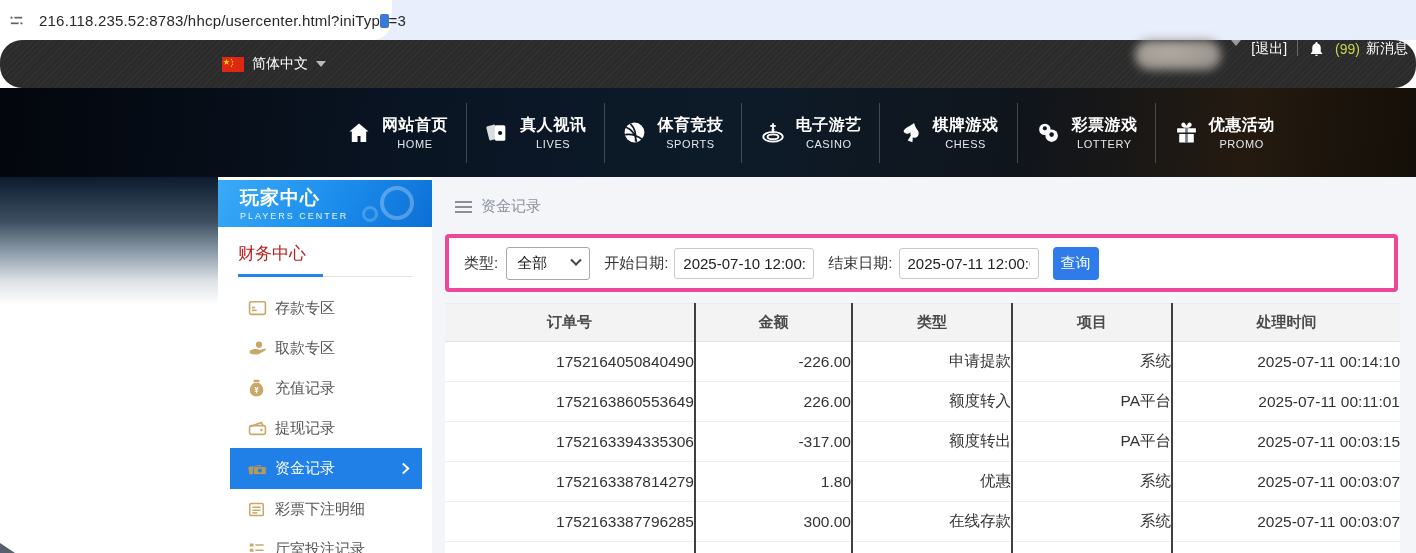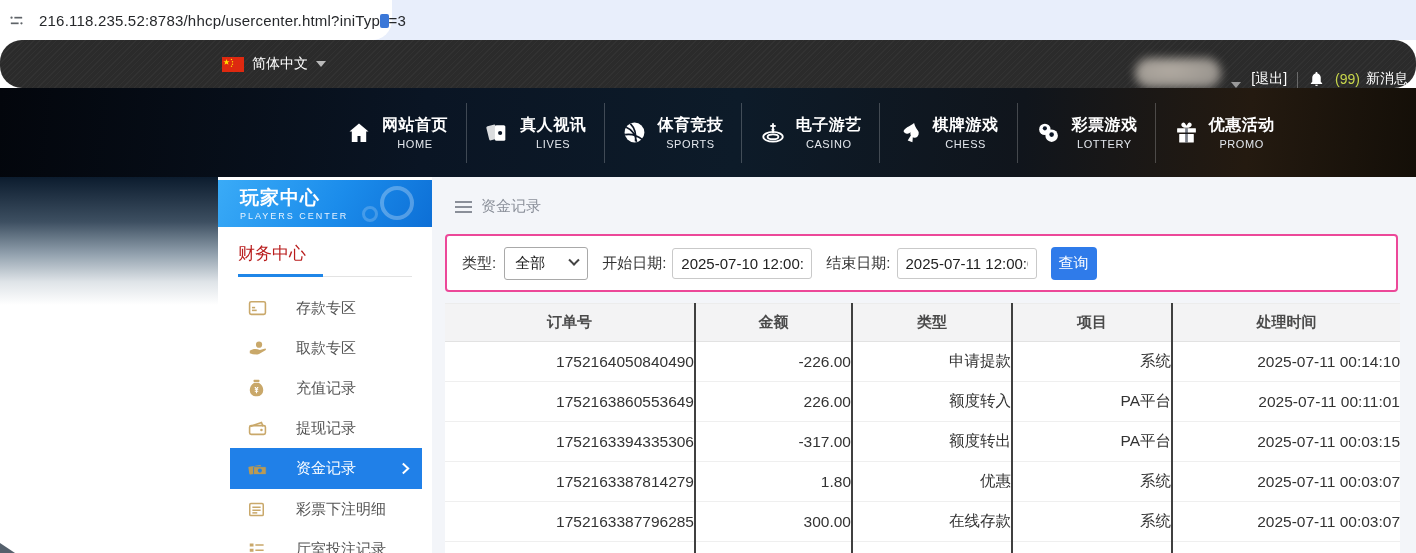--- a/index.html
+++ b/index.html
@@ -14,21 +14,21 @@
   .url-text { margin-left:14px; font-size:15px; color:#26282b; letter-spacing:.2px; white-space:nowrap; }
   .ext-icon { position:absolute; left:380px; top:14px; width:9px; height:14px; background:#3b78d8; border-radius:2px; }
 
   
   .black-strip { position:absolute; left:0; top:40px; width:1416px; height:48px; background:#2b2b2b;
     background-image:repeating-linear-gradient(135deg, rgba(255,255,255,.03) 0 1px, transparent 1px 4px);border-radius:22px; }
   .lang-group { position:absolute; left:222px; top:0; height:48px; display:flex; align-items:center; gap:8px; cursor:pointer; }
   .flag { display:flex; }
   .lang-label { color:#fff; font-size:14px; }
   .caret-down { width:0; height:0; border-left:5px solid transparent; border-right:5px solid transparent; border-top:6px solid #b9b9b9; }
-  .strip-right { position:absolute; right:8px; top:0; height:48px; display:flex; align-items:flex-end; gap:10px; }
+  .strip-right { position:absolute; right:8px; top:0; height:48px; display:flex; align-items:flex-start; gap:10px; }
   .blur-blob { width:86px; height:30px; border-radius:16px; background:radial-gradient(ellipse at 40% 40%, #b3aca3, #8e8a85); filter:blur(5px); cursor:pointer; }
   .caret-sm { width:0; height:0; border-left:5px solid transparent; border-right:5px solid transparent; border-top:6px solid #9a9a9a; }
   .logout-link { color:#fff; font-size:14px; cursor:pointer; }
   .strip-divider { width:1px; height:16px; background:#6a6a6a; }
   .bell { color:#fff; display:flex; cursor:pointer; }
   .msg-link { display:flex; align-items:center; gap:6px; cursor:pointer; }
   .msg-badge { color:#c8d64b; font-size:14px; }
   .msg-label { color:#fff; font-size:14px; }
 
   
@@ -53,33 +53,33 @@
   .sb-banner .deco1 { position:absolute; right:18px; top:6px; width:34px; height:34px; border-radius:50%;
     border:4px solid rgba(255,255,255,.28); }
   .sb-banner .deco2 { position:absolute; right:54px; top:26px; width:16px; height:16px; border-radius:50%;
     border:3px solid rgba(255,255,255,.2); }
   .sb-title { color:#fff; font-size:19px; font-weight:bold; letter-spacing:1px; }
   .sb-sub { color:#e7f3ff; font-size:9px; letter-spacing:2px; }
   .sb-section { margin:15px 20px 0; color:#b91c1c; font-size:17px; }
   .sb-underline { margin:11px 20px 0; height:1px; background:#e3e3e3; position:relative; }
   .sb-underline .blue-seg { position:absolute; left:0; top:-2px; width:85px; height:3px; background:#1f86e8; }
   .sb-menu { margin-top:11px; }
-  .sb-item { height:40px; display:flex; align-items:center; padding:0 14px 0 30px; color:#555; font-size:15px; gap:29px; cursor:pointer; }
+  .sb-item { height:40px; display:flex; align-items:center; padding:0 14px 0 30px; color:#555; font-size:15px; gap:8px; cursor:pointer; }
   .sb-item .sb-icon { width:19px; display:flex; color:#c9a86a; flex:none; }
   .sb-item.active { background:#2080e8; color:#fff; margin:0 10px 0 12px; padding:0 12px 0 18px; height:41px; }
   .sb-item.active .sb-icon { color:#b99a55; }
   .sb-arrow { margin-left:auto; display:flex; color:#fff; }
 
   
   .main { position:absolute; left:432px; top:177px; width:984px; height:376px; background:#f3f5f9; }
   .breadcrumb { display:flex; align-items:center; gap:9px; padding:20px 0 0 23px; color:#8a8f99; font-size:15px; }
   .hamburger { width:17px; height:12px;
     background:repeating-linear-gradient(#8a8f99 0 2px, transparent 2px 5px); }
   .filter-card { position:absolute; left:13px; top:57px; width:953px; height:58px; background:#fff;
-    border:2px solid #ec4899; border-radius:4px; display:flex; align-items:center; padding-left:15px; }
+    border:4px solid #ec4899; border-radius:4px; display:flex; align-items:center; padding-left:15px; }
   .f-label { font-size:15px; color:#333; white-space:nowrap; }
   .type-select { width:84px; height:33px; border:1px solid #a9a9a9; border-radius:3px; margin-left:8px; background:#fff;
     display:flex; align-items:center; justify-content:space-between; padding:0 9px 0 10px; font-size:15px; color:#222; cursor:pointer; }
   .sel-chevron { width:8px; height:8px; border-right:2px solid #444; border-bottom:2px solid #444;
     transform:rotate(45deg) translate(-2px,-2px); }
   .ml14 { margin-left:14px; }
   .date-input { width:140px; height:31px; border:1px solid #c9c9c9; border-radius:3px; margin-left:6px;
     font-size:15px; color:#222; padding:0 8px; font-family:inherit; background:#fff; }
   .search-btn { width:46px; height:33px; background:#2f7bea; color:#fff; border:none; border-radius:4px;
     font-size:15px; margin-left:14px; cursor:pointer; font-family:inherit; }

